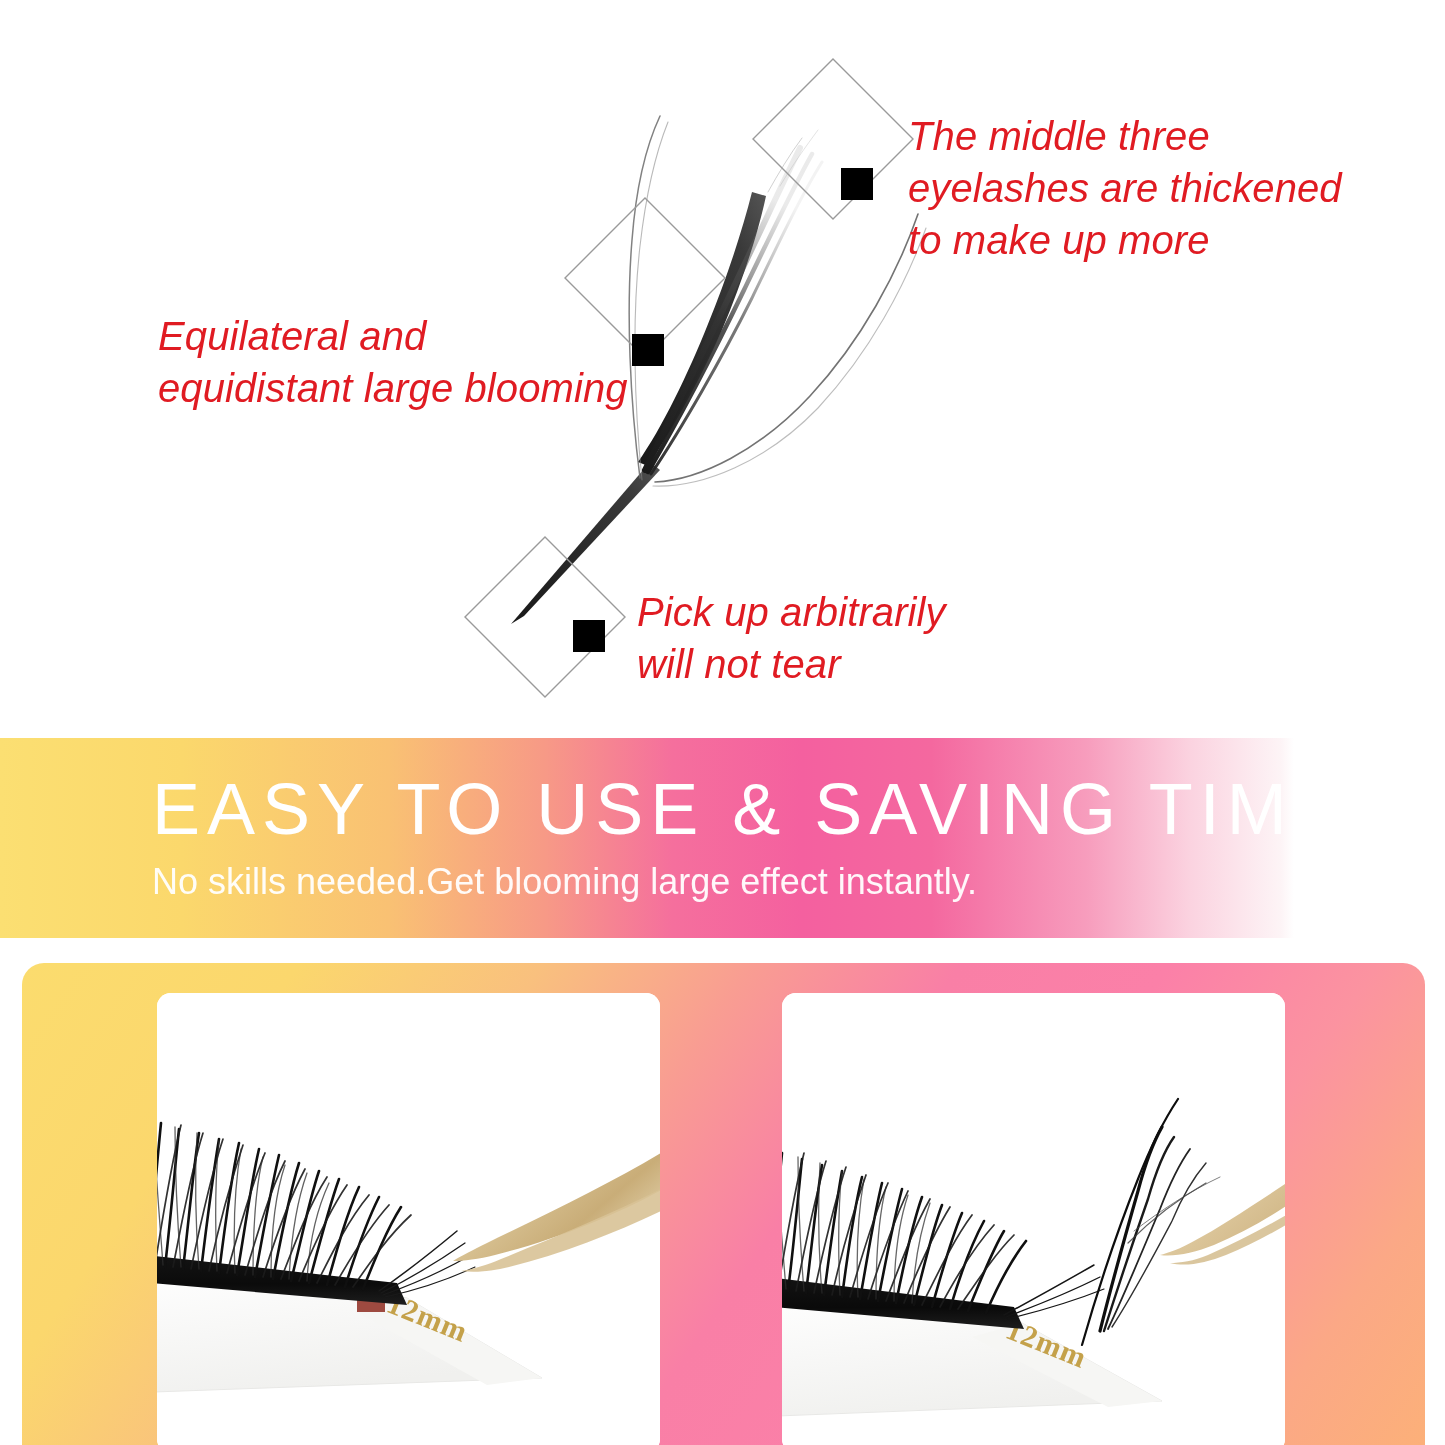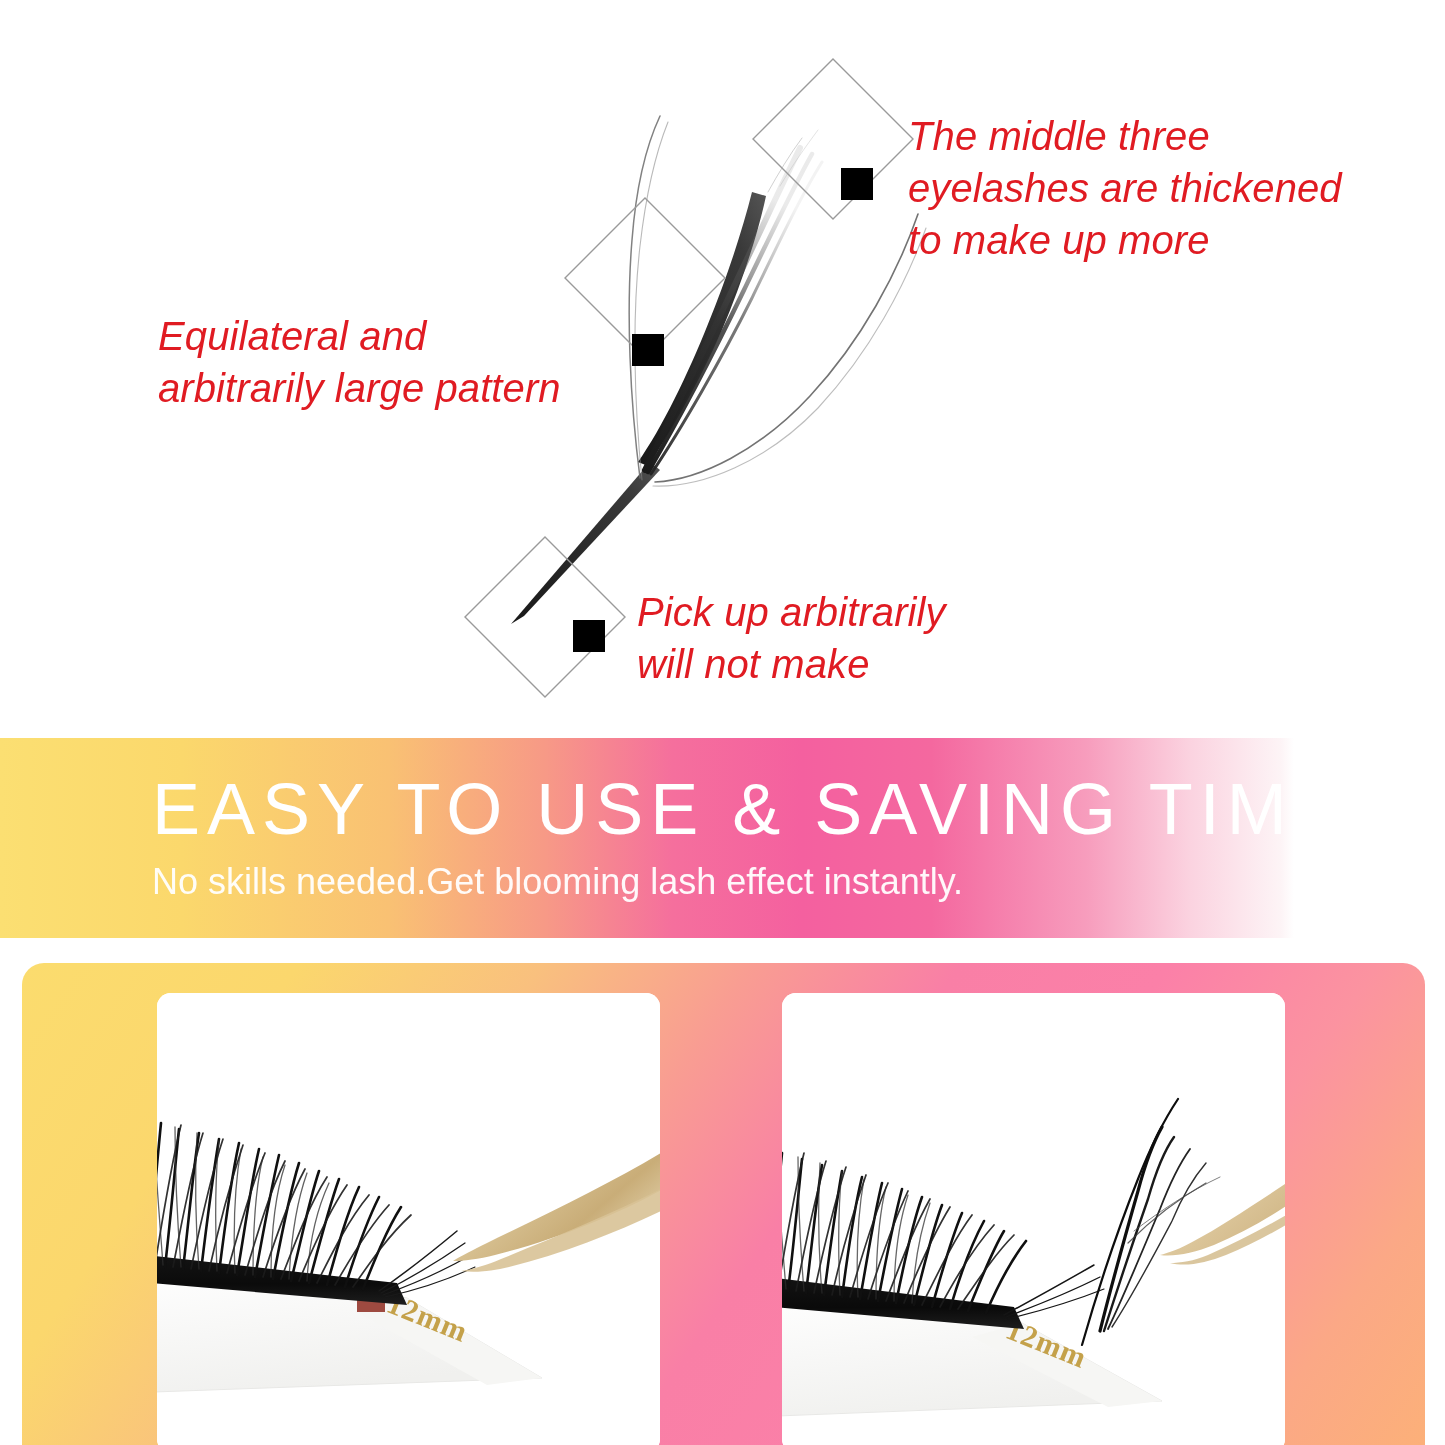--- a/index.html
+++ b/index.html
@@ -155,29 +155,29 @@
       <polygon points="545,537 625,617 545,697 465,617"></polygon>
     </g>
     <rect x="573" y="620" width="32" height="32" fill="#000000"></rect>
   </svg>
 
   <div class="callout" id="callout-top">The middle three
 eyelashes are thickened
 to make up more</div>
 
   <div class="callout" id="callout-left">Equilateral and
-arbitrarily large pattern</div>
+equidistant large blooming</div>
 
   <div class="callout" id="callout-bottom">Pick up arbitrarily
-will not make</div>
+will not tear</div>
 </div>
 
 <div id="banner">
   <div id="banner-title">EASY TO USE &amp; SAVING TIME</div>
-  <div id="banner-subtitle">No skills needed.Get blooming lash effect instantly.</div>
+  <div id="banner-subtitle">No skills needed.Get blooming large effect instantly.</div>
 </div>
 
 <div id="photo-panel">
 
   <div class="photo-card" id="photo-card-left">
     <svg class="photo-svg" viewBox="0 0 503 460">
       <defs>
         <linearGradient id="trayL" x1="0" y1="0" x2="0.4" y2="1">
           <stop offset="0%" stop-color="#ffffff"></stop>
           <stop offset="100%" stop-color="#f0f0ee"></stop>

